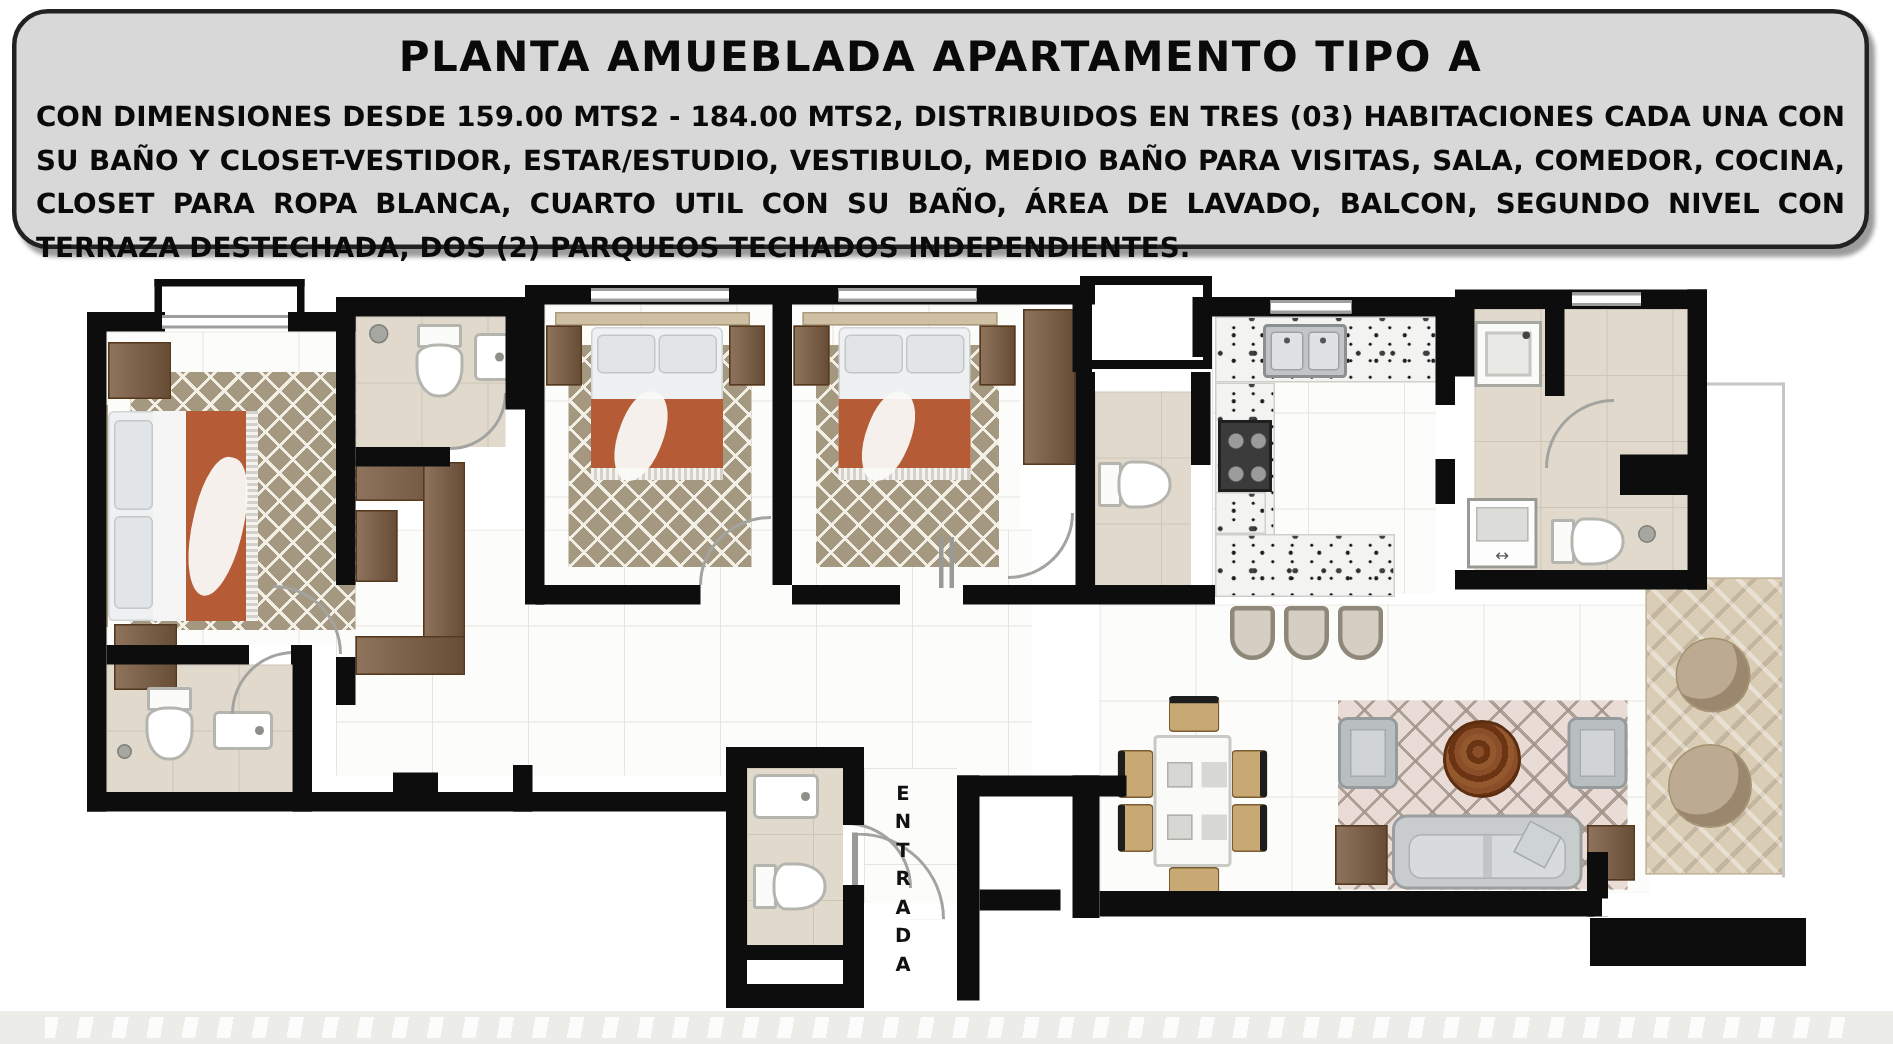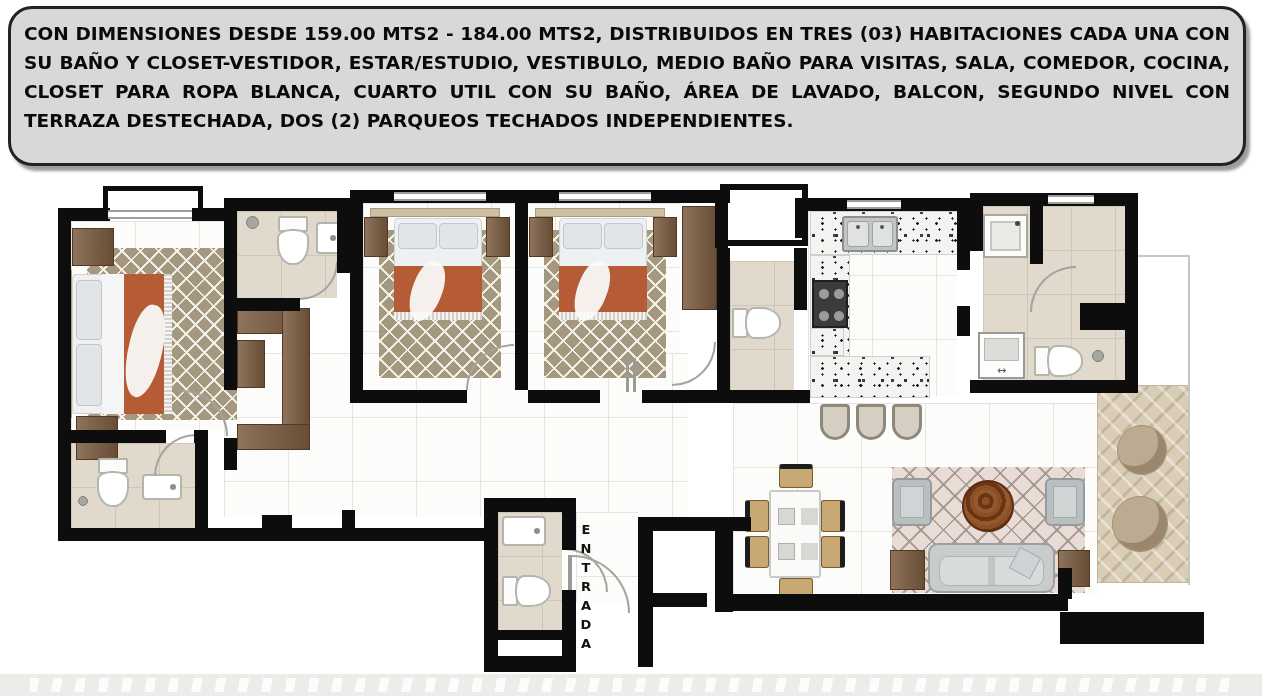--- a/index.html
+++ b/index.html
@@ -125,20 +125,21 @@
   .wm{position:absolute;left:0;top:674px;width:1262px;height:22px;background:#ecece9}
   .wm::after{content:"";position:absolute;inset:4px 30px;
      background:repeating-linear-gradient(100deg,rgba(255,255,255,.85) 0 9px,rgba(236,236,233,0) 9px 23px)}
 </style>
 </head>
 <body>
 
 <div class="page">
 
   <div class="header-box">
+    <div class="header-title">PLANTA AMUEBLADA APARTAMENTO TIPO A</div>
     <div class="header-desc">CON DIMENSIONES DESDE 159.00 MTS2 - 184.00 MTS2, DISTRIBUIDOS EN TRES (03) HABITACIONES CADA UNA CON SU BAÑO Y CLOSET-VESTIDOR, ESTAR/ESTUDIO, VESTIBULO, MEDIO BAÑO PARA VISITAS, SALA, COMEDOR, COCINA, CLOSET PARA ROPA BLANCA, CUARTO UTIL CON SU BAÑO, ÁREA DE LAVADO, BALCON, SEGUNDO NIVEL CON TERRAZA DESTECHADA, DOS (2) PARQUEOS TECHADOS INDEPENDIENTES.</div>
   </div>
 
   <div class="plan">
 
     <div class="fl" style="left:29px;top:43px;width:153px;height:209px"></div>
     <div class="fl" style="left:321px;top:25px;width:317px;height:187px"></div>
     <div class="fl" style="left:182px;top:175px;width:464px;height:164px"></div>
     <div class="fl" style="left:691px;top:225px;width:367px;height:192px"></div>
     <div class="fl" style="left:766px;top:33px;width:149px;height:185px"></div>
@@ -301,17 +302,17 @@
     <div class="w" style="left:520px;top:412px;width:14px;height:40px"></div>
     <div class="w" style="left:442px;top:452px;width:92px;height:42px"></div>
     <div class="white" style="left:456px;top:462px;width:64px;height:16px"></div>
 
     <div class="win" style="left:66px;top:32px;width:84px"></div>
     <div class="win" style="left:352px;top:14px;width:92px"></div>
     <div class="win" style="left:517px;top:14px;width:92px"></div>
     <div class="win" style="left:805px;top:22px;width:54px"></div>
     <div class="win" style="left:1006px;top:17px;width:46px"></div>
 
-    <div class="entrada" style="left:535px;top:342px">ENTRADA</div>
+    <div class="entrada" style="left:551px;top:342px">ENTRADA</div>
   </div>
 
   <div class="wm"></div>
 </div>
 
 </body></html>

